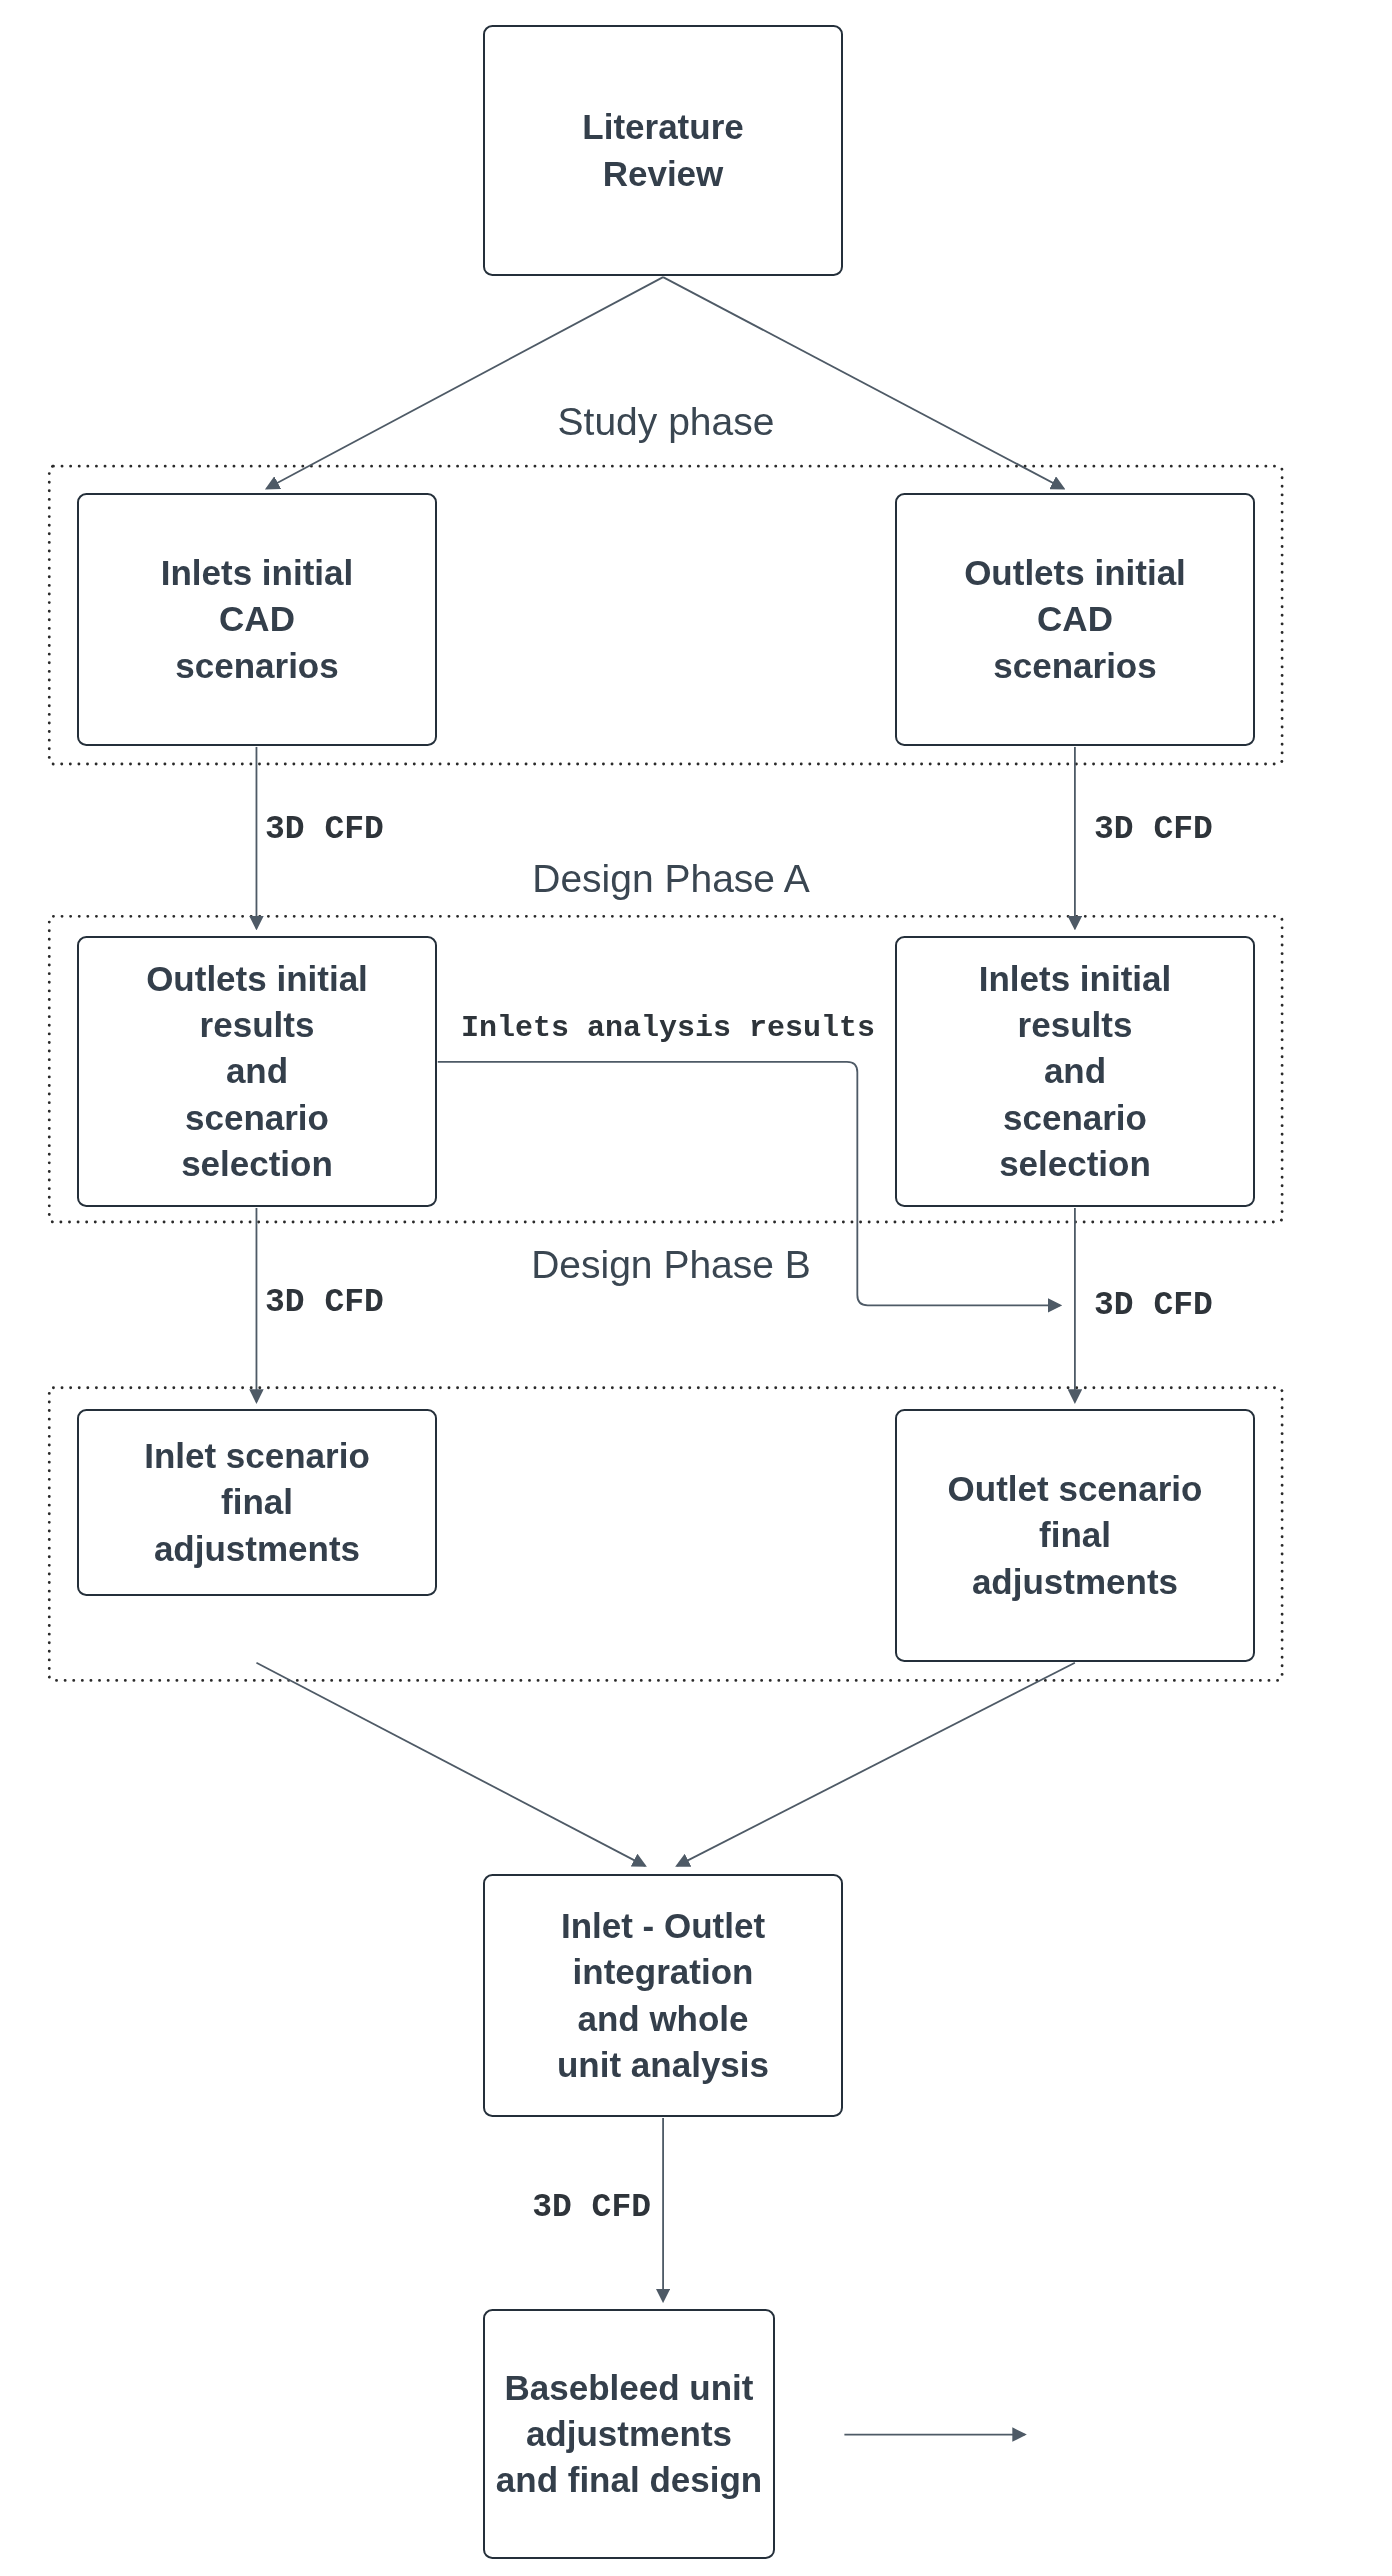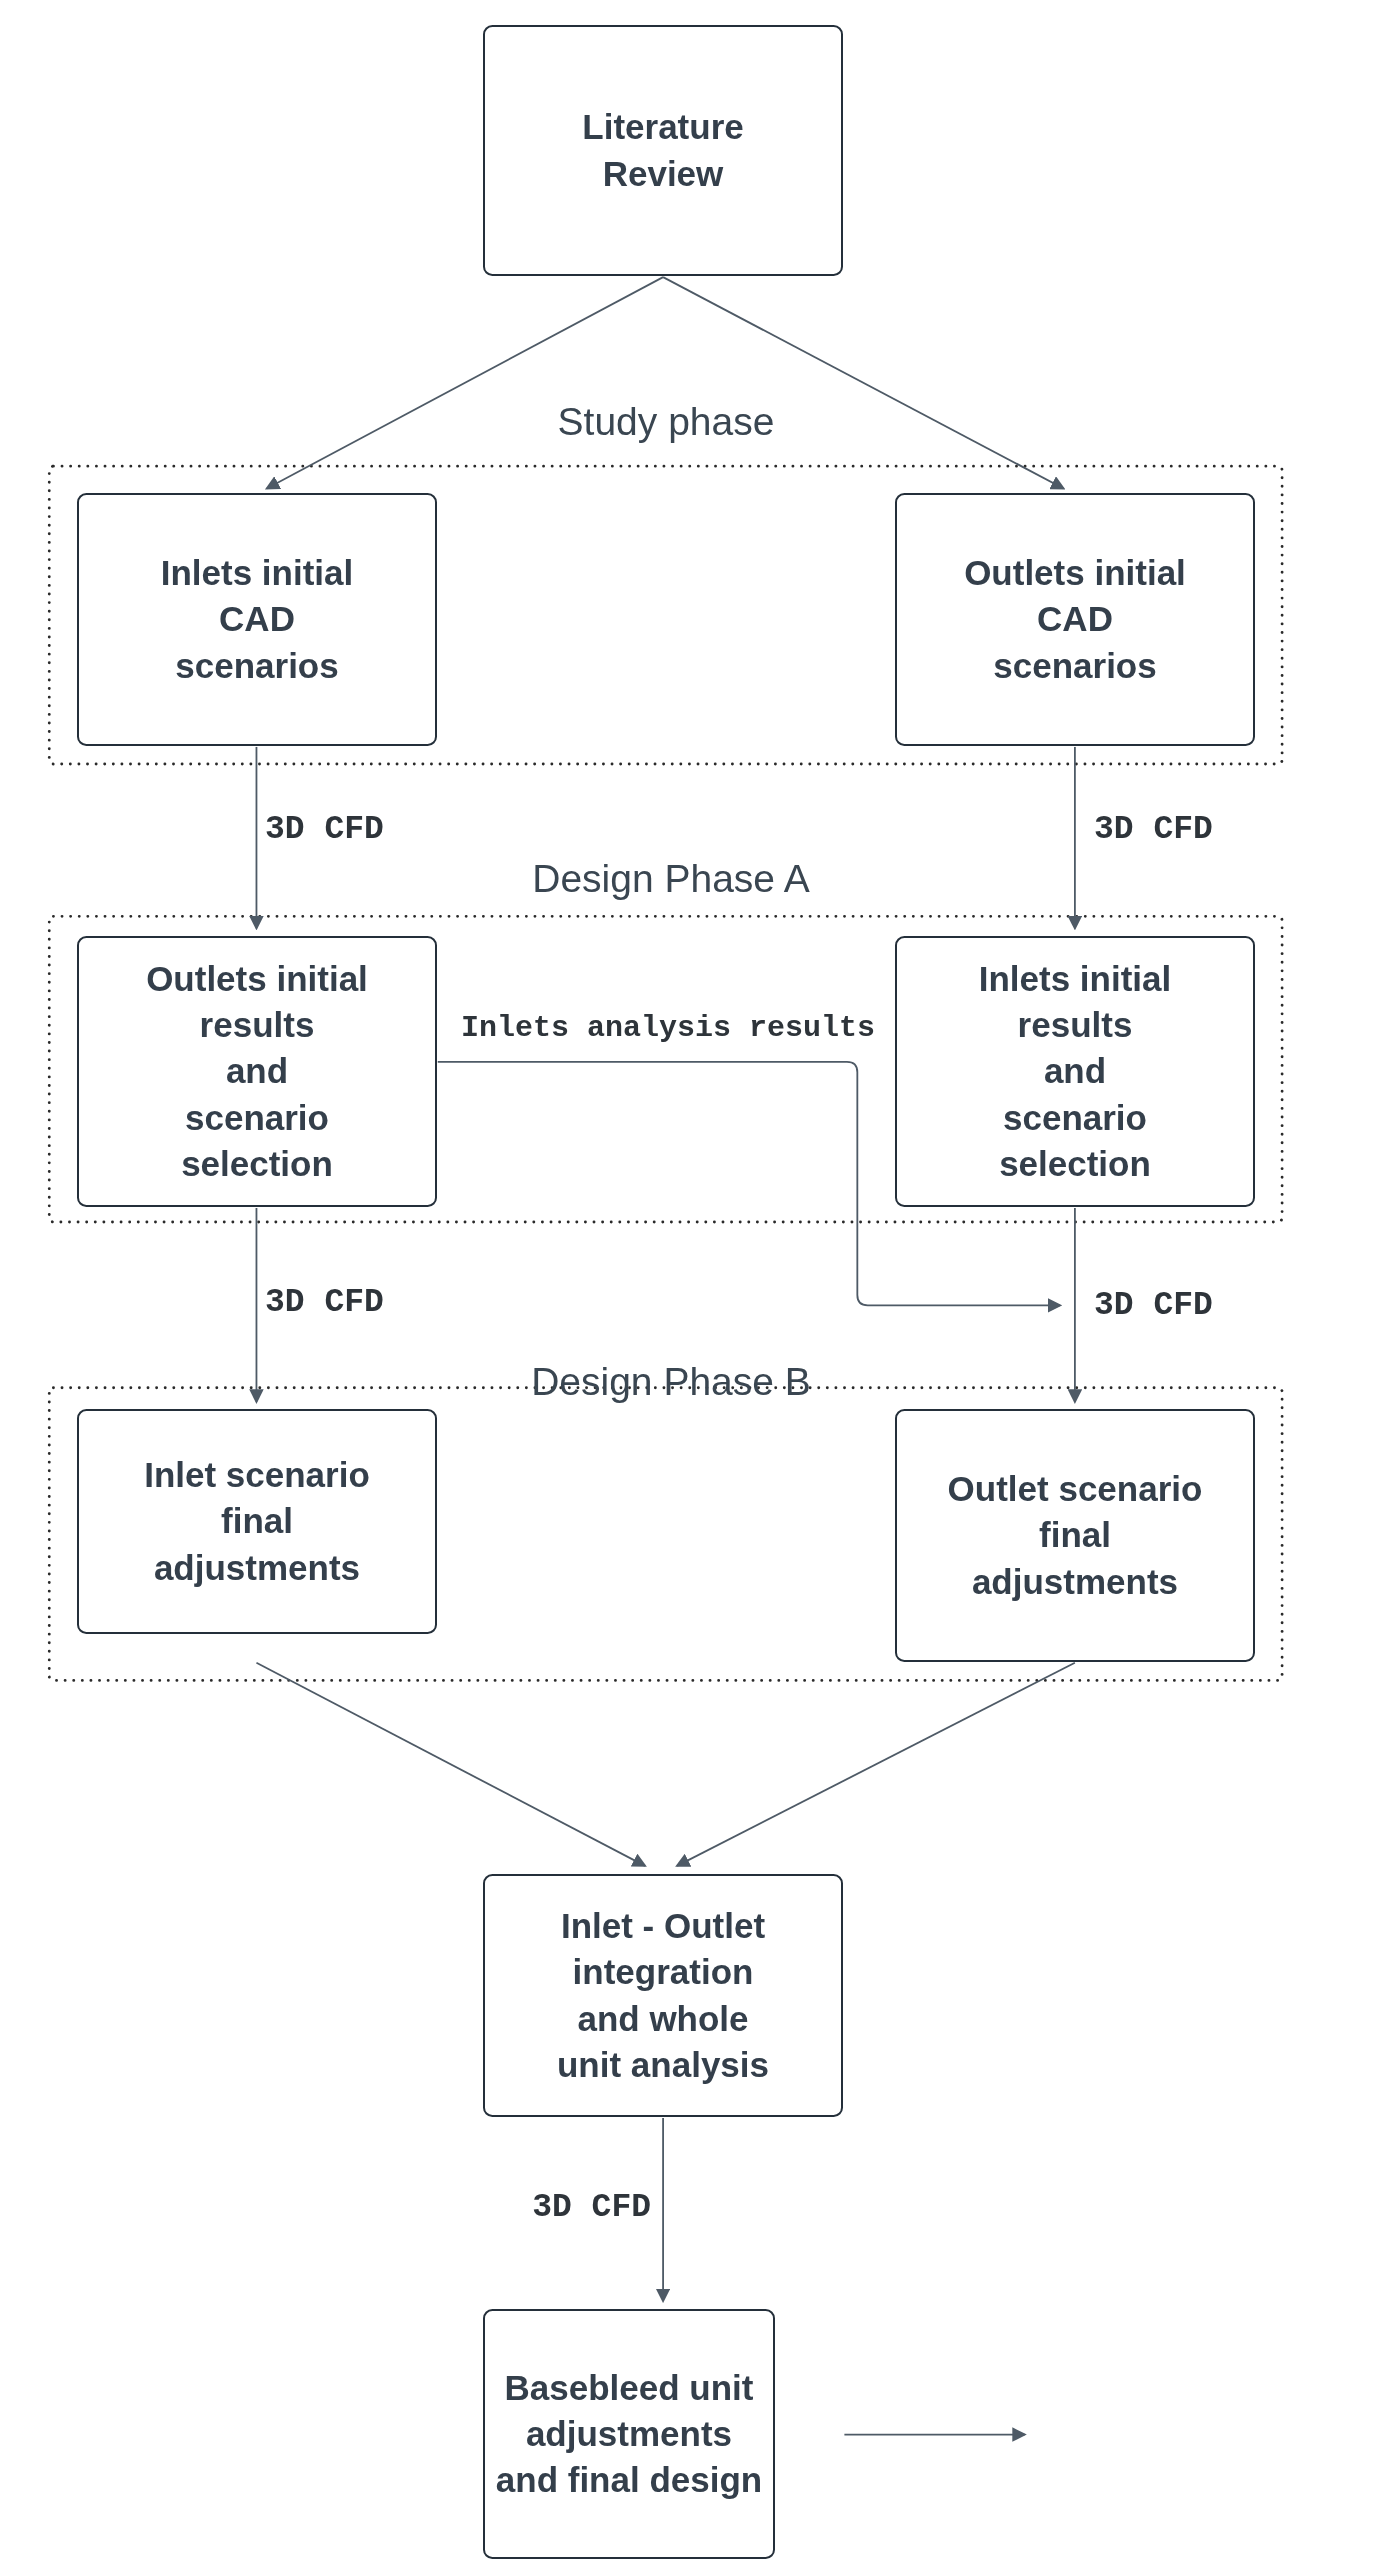--- a/index.html
+++ b/index.html
@@ -99,21 +99,21 @@
 
     <path class="connector" d="M495,3210 L1245,3602" marker-end="url(#arrow)"></path>
     <path class="connector" d="M2075,3210 L1307,3602" marker-end="url(#arrow)"></path>
 
     <path class="connector" d="M1280,4089 L1280,4442" marker-end="url(#arrow)"></path>
     <path class="connector" d="M1630,4700 L1978,4700" marker-end="url(#arrow)"></path>
   </svg>
 
   <div class="group-title" style="left:666px;top:400px;">Study phase</div>
   <div class="group-title" style="left:671px;top:857px;">Design Phase A</div>
-  <div class="group-title" style="left:671px;top:1360px;">Design Phase B</div>
+  <div class="group-title" style="left:671px;top:1243px;">Design Phase B</div>
 
   <div class="node" style="left:483px;top:25px;width:360px;height:251px;">
     <div class="node-label">Literature
 Review</div>
   </div>
 
   <div class="node" style="left:77px;top:493px;width:360px;height:253px;">
     <div class="node-label">Inlets initial
 CAD
 scenarios</div>
@@ -134,21 +134,21 @@
   </div>
 
   <div class="node" style="left:895px;top:936px;width:360px;height:271px;">
     <div class="node-label">Inlets initial
 results
 and
 scenario
 selection</div>
   </div>
 
-  <div class="node" style="left:77px;top:1409px;width:360px;height:225px;">
+  <div class="node" style="left:77px;top:1409px;width:360px;height:187px;">
     <div class="node-label">Inlet scenario
 final
 adjustments</div>
   </div>
 
   <div class="node" style="left:895px;top:1409px;width:360px;height:253px;">
     <div class="node-label">Outlet scenario
 final
 adjustments</div>
   </div>

